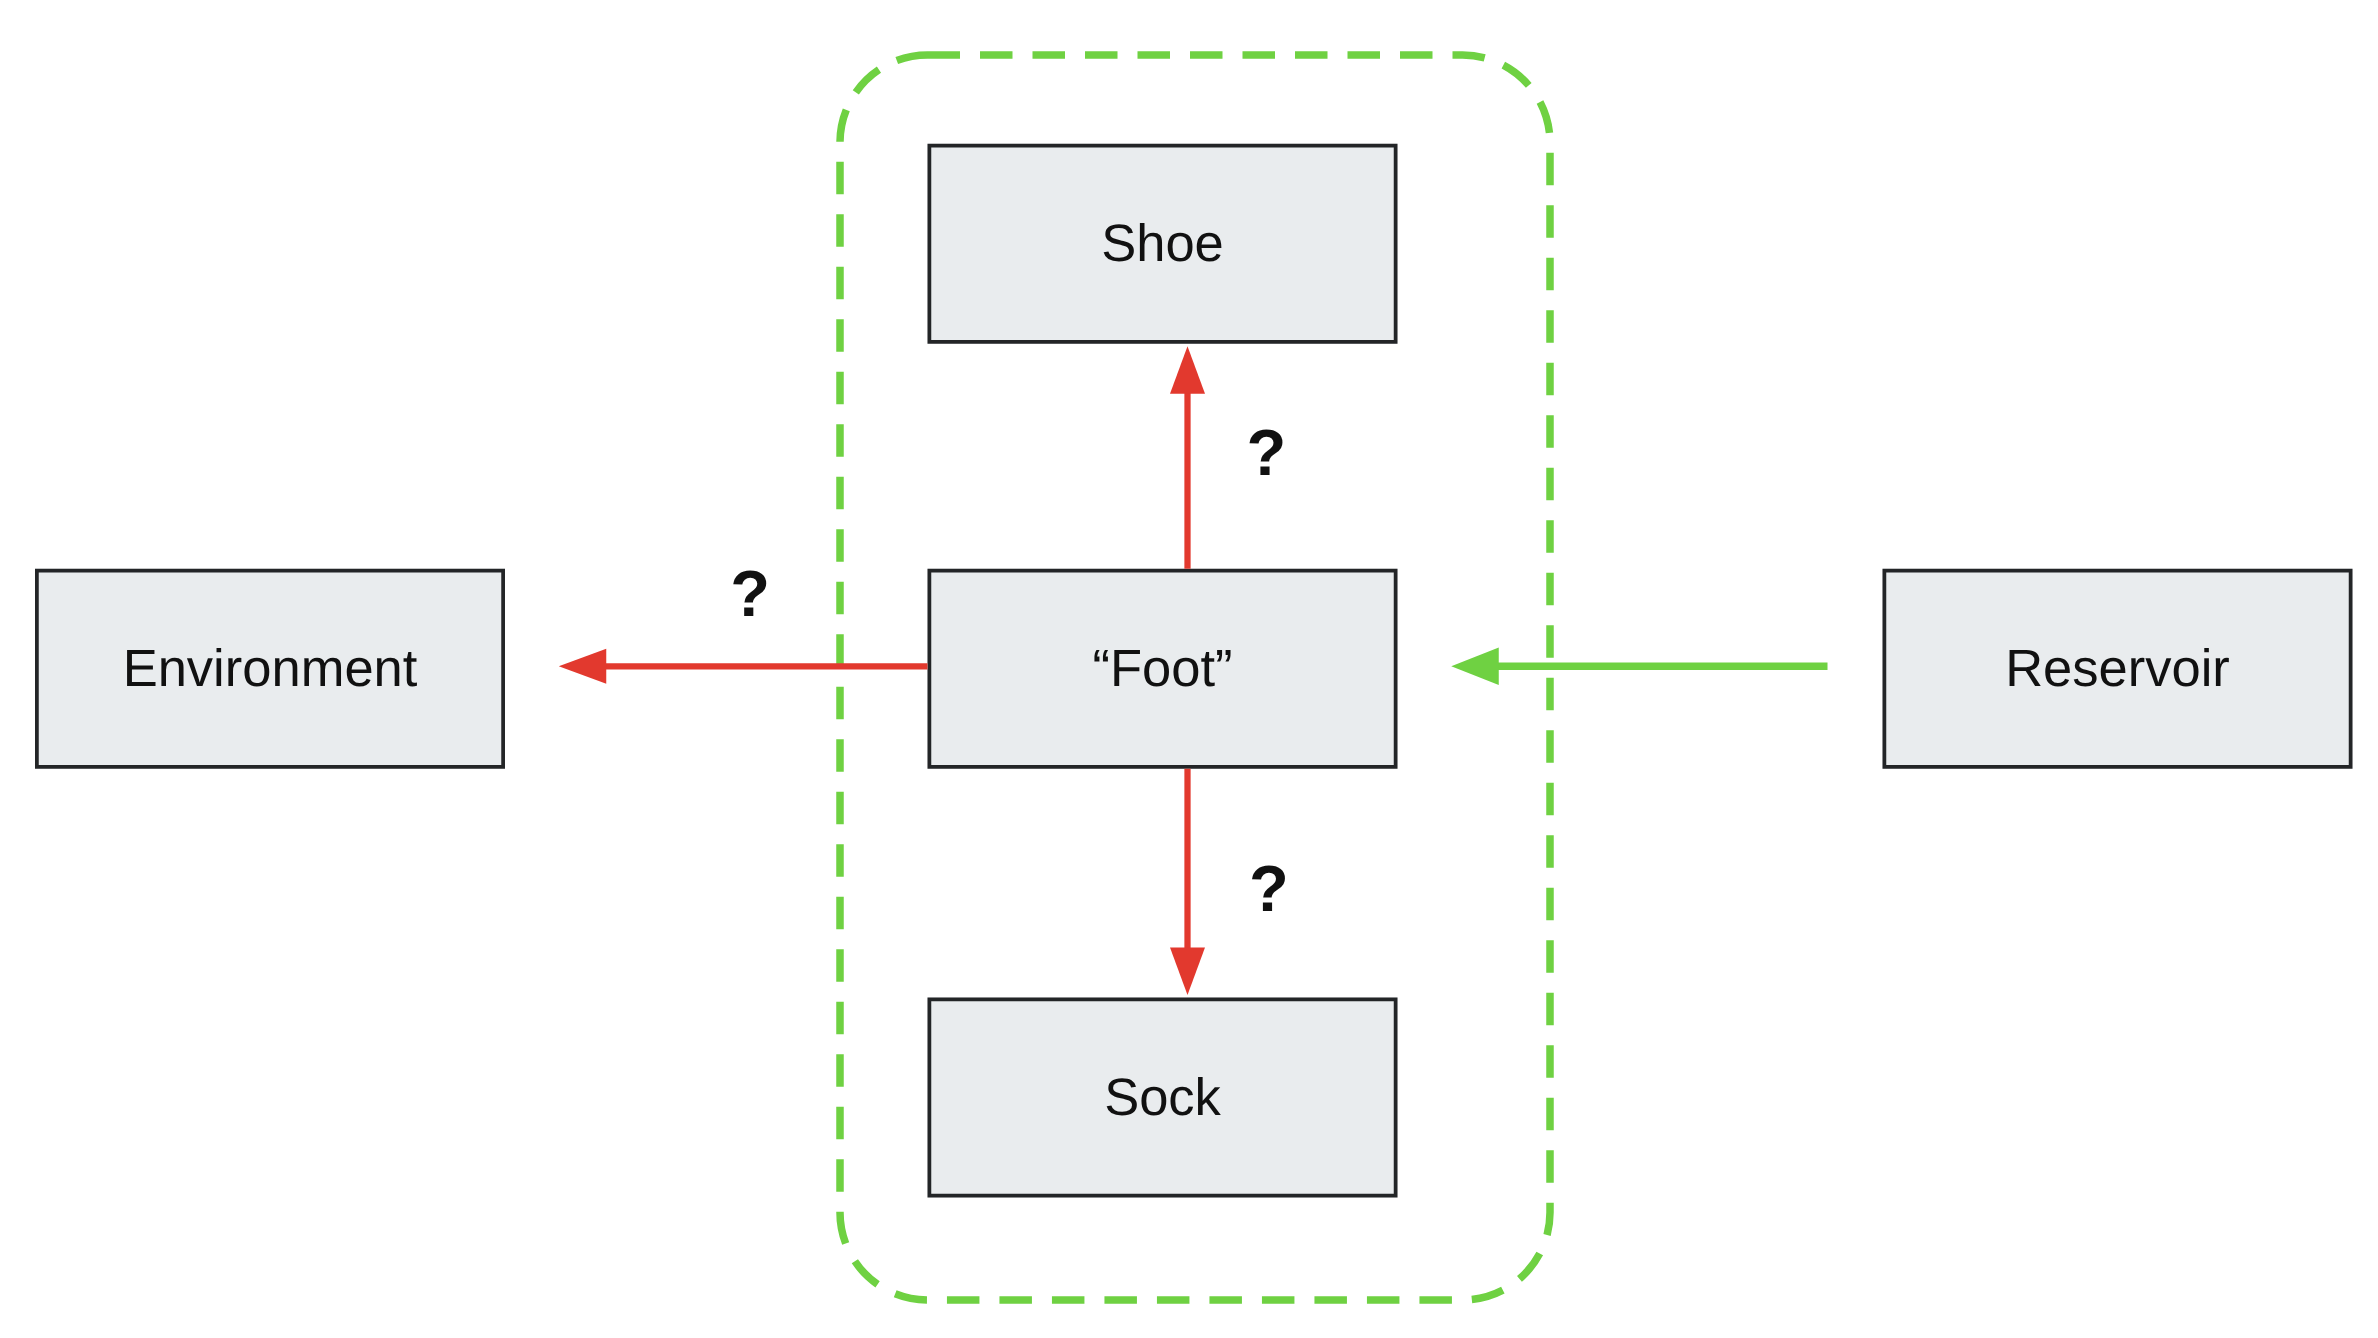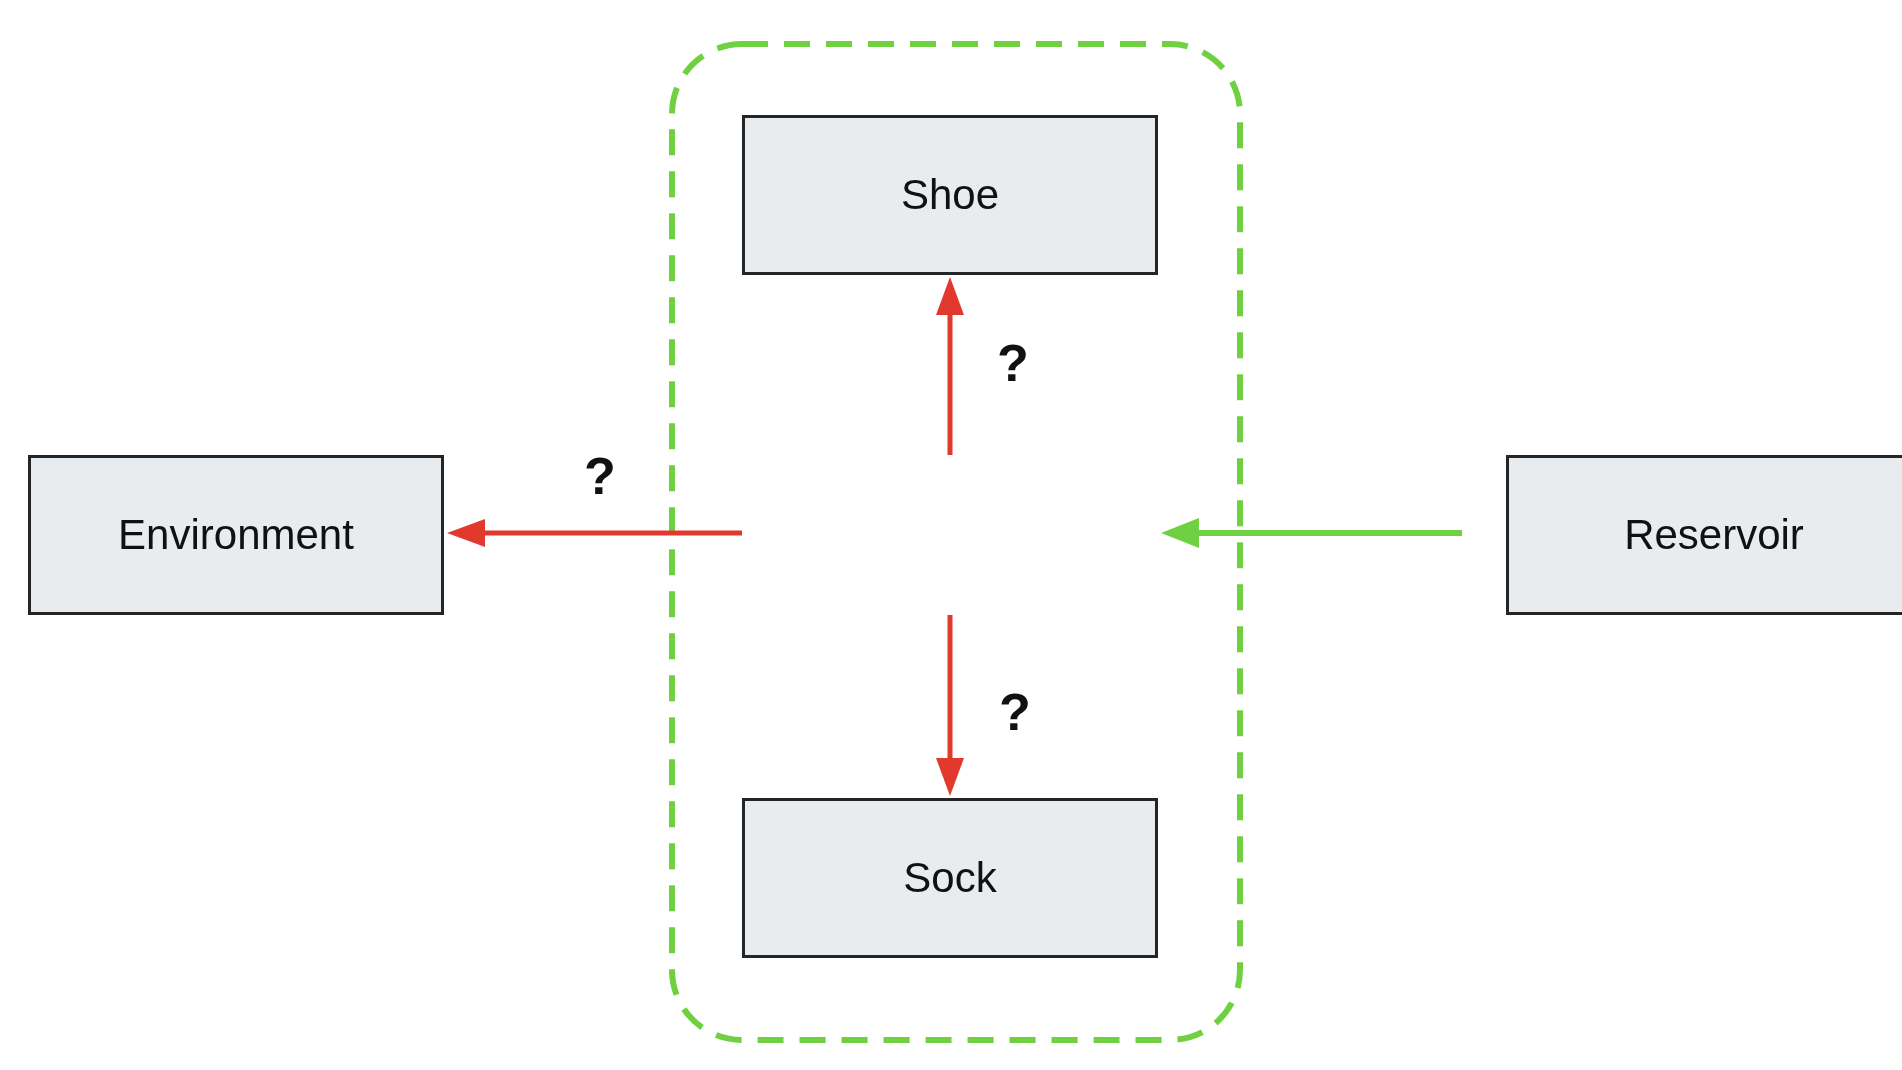--- a/index.html
+++ b/index.html
@@ -7,21 +7,21 @@
     --text:#111111; --red:#e2392e; --green:#6fd142;
   }
   html,body{margin:0;padding:0;background:var(--background);}
   .canvas{
     position:relative;width:1902px;height:1070px;overflow:hidden;
     background:var(--background);
     font-family:"Liberation Sans", sans-serif;
   }
   .overlay{position:absolute;left:0;top:0;pointer-events:none;}
   .node{
-    position:absolute;box-sizing:border-box;width:416px;height:160px;
+    position:absolute;box-sizing:border-box;width:376px;height:160px;
     background:var(--box_fill);border:3px solid var(--box_border);
     display:flex;align-items:center;justify-content:center;
     font-size:42px;color:var(--text);white-space:nowrap;
   }
   .node-shoe{left:742px;top:115px;}
   .node-foot{left:742px;top:455px;}
   .node-sock{left:742px;top:798px;}
   .node-environment{left:28px;top:455px;}
   .node-reservoir{left:1462px;top:455px;margin-left:44px;}
   .qmark{
@@ -32,20 +32,23 @@
   .q-sock{left:1015px;top:712px;}
   .q-environment{left:600px;top:476px;}
 </style>
 </head>
 <body>
 
 <div class="canvas">
 
   <div class="node node-shoe">
     <span>Shoe</span>
+  </div>
+  <div class="node node-foot">
+    <span>“Foot”</span>
   </div>
   <div class="node node-environment">
     <span>Environment</span>
   </div>
   <div class="node node-sock">
     <span>Sock</span>
   </div>
   <div class="node node-reservoir">
     <span>Reservoir</span>
   </div>

